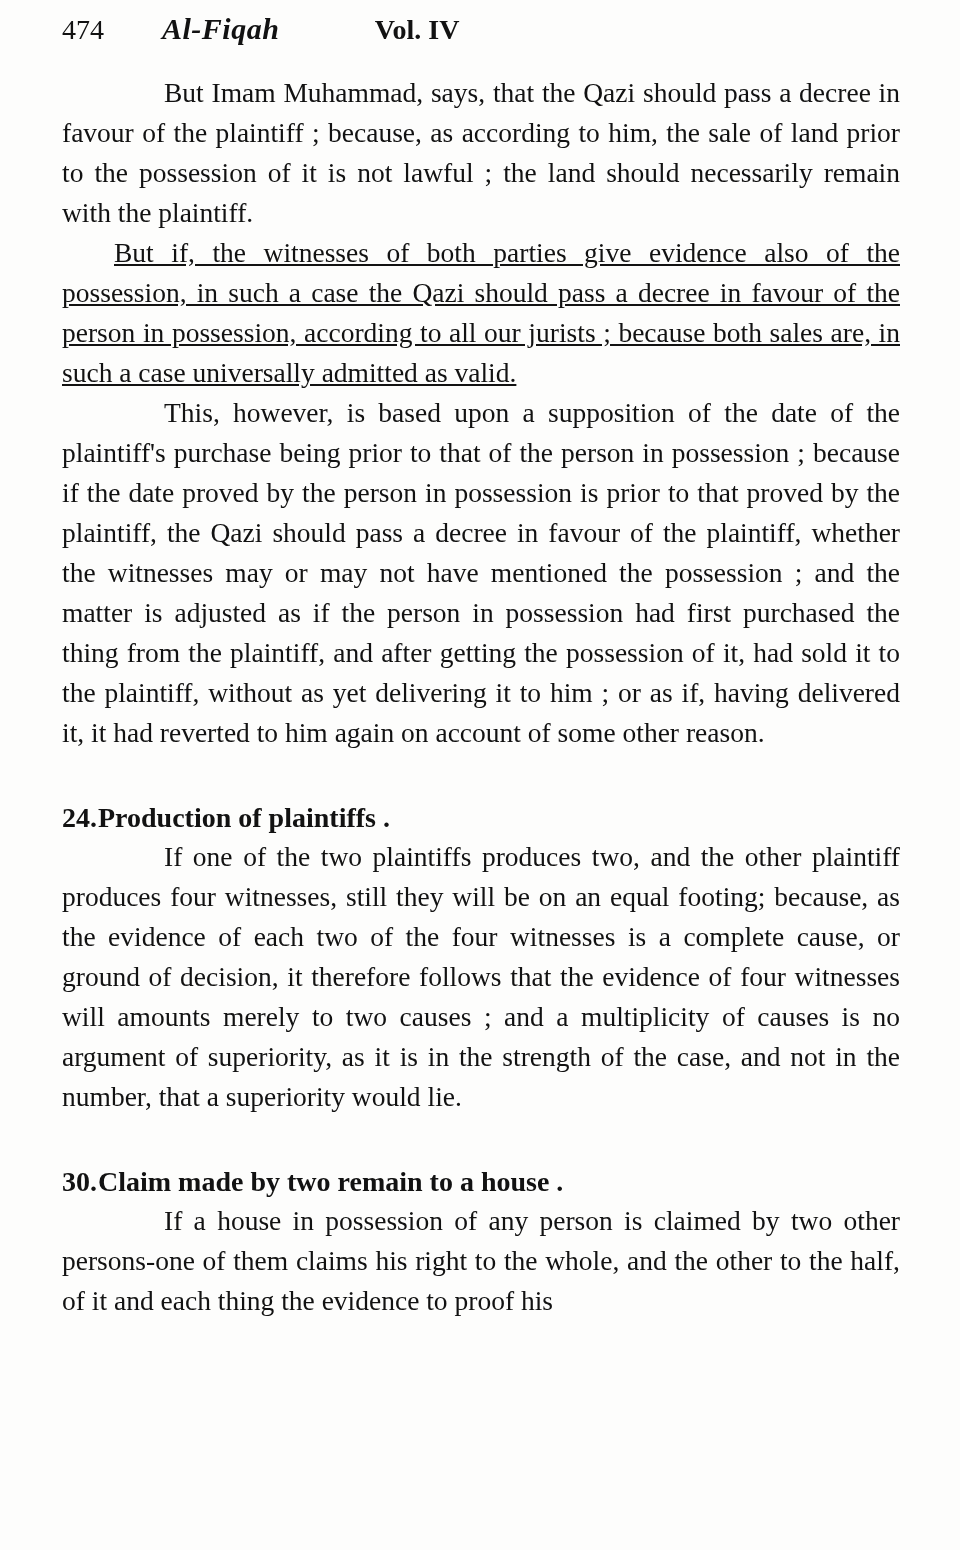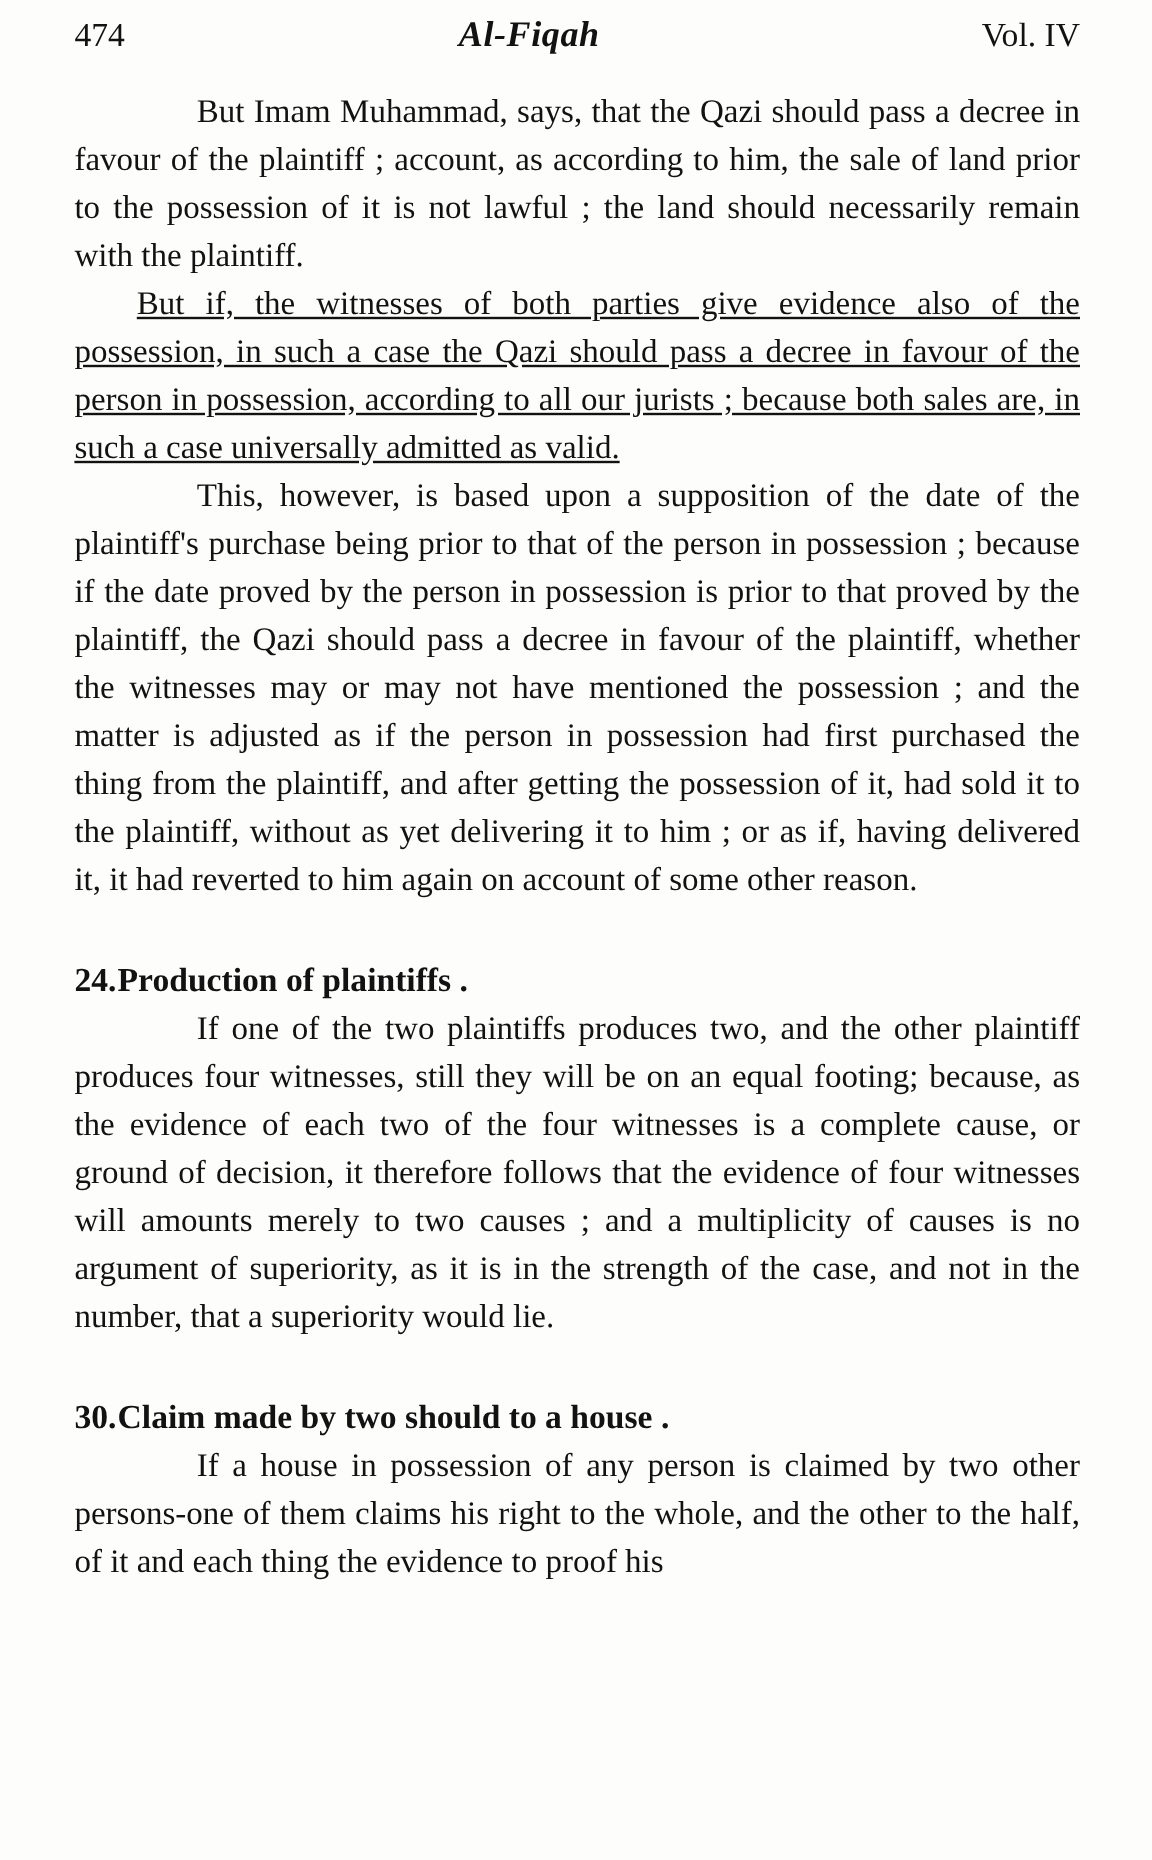--- a/index.html
+++ b/index.html
@@ -14,39 +14,40 @@
     margin: 0 auto;
     background: #fdfdfc;
     color: #121212;
     font-family: "Liberation Serif", "DejaVu Serif", serif;
     box-sizing: border-box;
     padding: 12px 60px 0 62px;
     overflow: hidden;
   }
   .page-header {
     display: flex;
-    justify-content: space-between;
+    justify-content: flex-start;
     align-items: baseline;
     font-size: 28px;
     line-height: 34px;
   }
   .page-number {
     min-width: 140px;
     text-align: left;
   }
   .book-title {
     font-weight: bold;
     font-style: italic;
     font-size: 30px;
     letter-spacing: 0.5px;
     transform: translateX(-40px);
   }
   .volume {
     min-width: 140px;
     text-align: right;
+    font-weight: bold;
   }
   .page-body {
     margin-top: 26px;
     font-size: 27.5px;
     line-height: 40px;
   }
   p.para {
     margin: 0;
     text-align: justify;
     text-justify: inter-word;
@@ -75,32 +76,32 @@
 <div class="page">
 
   <header class="page-header">
     <span class="page-number">474</span>
     <span class="book-title">Al-Fiqah</span>
     <span class="volume">Vol. IV</span>
   </header>
 
   <main class="page-body">
 
-    <p class="para indent mt-first">But Imam Muhammad, says, that the Qazi should pass a decree in favour of the plaintiff ; account,  as according to him, the sale of land prior to the possession of it is not lawful ; the land should necessarily remain with the plaintiff.</p>
+    <p class="para indent mt-first">But Imam Muhammad, says, that the Qazi should pass a decree in favour of the plaintiff ; because,  as according to him, the sale of land prior to the possession of it is not lawful ; the land should necessarily remain with the plaintiff.</p>
 
     <p class="para indent-small mt-para">But if, the witnesses of both parties give evidence also of the possession, in such a case the Qazi should pass a decree in favour of the person in possession, according to all our jurists ; because both sales are, in such a case universally admitted as valid.</p>
 
     <p class="para indent mt-tight">This, however, is based upon a supposition of the date of the plaintiff's purchase being prior to that of the person in possession ; because if the date proved by the person in possession is prior to that proved by the plaintiff, the Qazi should pass a decree in favour of the plaintiff, whether the witnesses may or may not have mentioned the possession ; and the matter is adjusted as if the person in possession had first purchased the thing from the plaintiff, and after getting the possession of it, had sold it to the plaintiff, without as yet delivering it to him ; or as if, having delivered it, it had reverted to him again on account of some other reason.</p>
 
     <h2 class="section-heading">
       <span class="heading-num">24.</span><span class="heading-text">Production of plaintiffs .</span>
     </h2>
 
     <p class="para indent mt-after-heading">If one of the two plaintiffs produces two, and the other plaintiff produces four witnesses, still they will be on an equal footing; because, as the evidence of each two of the four witnesses is a complete cause, or ground of decision, it therefore follows that the evidence of four witnesses will amounts merely to two causes ; and a multiplicity of causes is no argument of superiority, as it is in the strength of the case, and not in the number, that a superiority would lie.</p>
 
     <h2 class="section-heading">
-      <span class="heading-num">30.</span><span class="heading-text">Claim made by two should to a house .</span>
+      <span class="heading-num">30.</span><span class="heading-text">Claim made by two remain to a house .</span>
     </h2>
 
     <p class="para indent mt-after-heading">If a house in possession of any person is claimed by two other persons-one of them claims his right to the whole, and the other to the half, of it and each thing the evidence to proof  his</p>
 
   </main>
 </div>
 
 </body></html>

